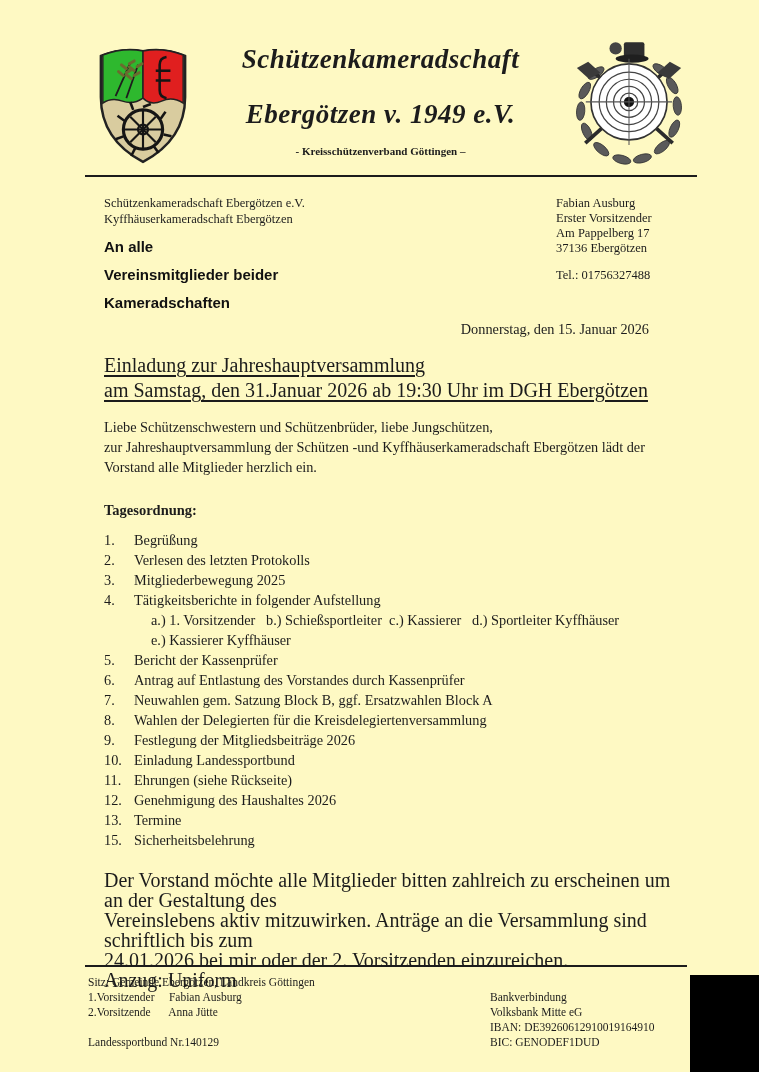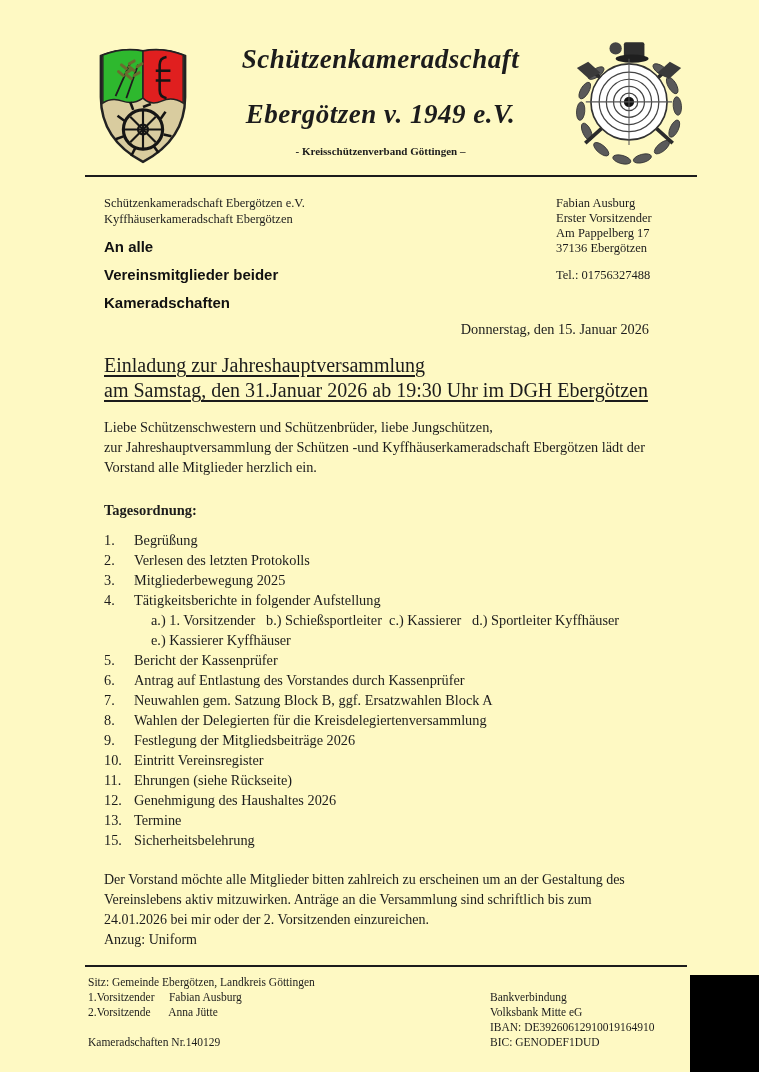--- a/index.html
+++ b/index.html
@@ -29,21 +29,21 @@
   .invitation div{text-decoration:underline;text-underline-offset:3px;}
 
   .greeting{margin-top:14px;font-size:14.3px;line-height:20px;}
 
   .agenda-heading{margin-top:25px;font-weight:bold;font-size:14.5px;}
   .agenda{margin-top:11px;font-size:14.3px;line-height:20px;}
   .agenda-num{display:inline-block;width:30px;}
   .agenda-text{white-space:pre-wrap;}
   .agenda-sub{padding-left:47px;white-space:pre-wrap;}
 
-  .closing{margin-top:20px;font-size:14px;line-height:20px;}
+  .closing{margin-top:20px;font-size:20px;line-height:20px;}
   .dress{text-align:left;}
 
   
   .footer-rule{position:absolute;left:85px;top:965px;width:602px;height:2px;background:#1c1c1c;}
   .footer-left{position:absolute;left:88px;top:975px;font-size:11.5px;line-height:15px;}
   .footer-label{display:inline-block;width:78px;}
   .footer-register{margin-top:15px;}
   .footer-right{position:absolute;left:490px;top:990px;font-size:11.5px;line-height:15px;}
   .scan-artifact{position:absolute;left:690px;top:975px;width:69px;height:97px;background:#000;}
 </style>
@@ -197,21 +197,21 @@
         <div><span class="agenda-num">2.</span><span class="agenda-text">Verlesen des letzten Protokolls</span></div>
         <div><span class="agenda-num">3.</span><span class="agenda-text">Mitgliederbewegung 2025</span></div>
         <div><span class="agenda-num">4.</span><span class="agenda-text">Tätigkeitsberichte in folgender Aufstellung</span></div>
         <div class="agenda-sub">a.) 1. Vorsitzender   b.) Schießsportleiter  c.) Kassierer   d.) Sportleiter Kyffhäuser</div>
         <div class="agenda-sub">e.) Kassierer Kyffhäuser</div>
         <div><span class="agenda-num">5.</span><span class="agenda-text">Bericht der Kassenprüfer</span></div>
         <div><span class="agenda-num">6.</span><span class="agenda-text">Antrag auf Entlastung des Vorstandes durch Kassenprüfer</span></div>
         <div><span class="agenda-num">7.</span><span class="agenda-text">Neuwahlen gem. Satzung Block B, ggf. Ersatzwahlen Block A</span></div>
         <div><span class="agenda-num">8.</span><span class="agenda-text">Wahlen der Delegierten für die Kreisdelegiertenversammlung</span></div>
         <div><span class="agenda-num">9.</span><span class="agenda-text">Festlegung der Mitgliedsbeiträge 2026</span></div>
-        <div><span class="agenda-num">10.</span><span class="agenda-text">Eintritt Vereinsregister</span></div>
+        <div><span class="agenda-num">10.</span><span class="agenda-text">Einladung Landessportbund</span></div>
         <div><span class="agenda-num">11.</span><span class="agenda-text">Ehrungen (siehe Rückseite)</span></div>
         <div><span class="agenda-num">12.</span><span class="agenda-text">Genehmigung des Haushaltes 2026</span></div>
         <div><span class="agenda-num">13.</span><span class="agenda-text">Termine</span></div>
         <div><span class="agenda-num">15.</span><span class="agenda-text">Sicherheitsbelehrung</span></div>
       </div>
 
     <div class="closing">
       <div>Der Vorstand möchte alle Mitglieder bitten zahlreich zu erscheinen um an der Gestaltung des</div>
       <div>Vereinslebens aktiv mitzuwirken. Anträge an die Versammlung sind schriftlich bis zum</div>
       <div>24.01.2026 bei mir oder der 2. Vorsitzenden einzureichen.</div>
@@ -224,21 +224,21 @@
   <div class="footer-left">
     <div>Sitz: Gemeinde Ebergötzen, Landkreis Göttingen</div>
     <div>
       <span class="footer-label">1.Vorsitzender</span>
       <span>Fabian Ausburg</span>
     </div>
     <div>
       <span class="footer-label">2.Vorsitzende</span>
       <span>Anna Jütte</span>
     </div>
-    <div class="footer-register">Kameradschaften Nr.140129</div>
+    <div class="footer-register">Landessportbund Nr.140129</div>
   </div>
 
   <div class="footer-right">
     <div>Bankverbindung</div>
     <div>Volksbank Mitte eG</div>
     <div>IBAN: DE39260612910019164910</div>
     <div>BIC: GENODEF1DUD</div>
   </div>
 
   <div class="scan-artifact"></div>

